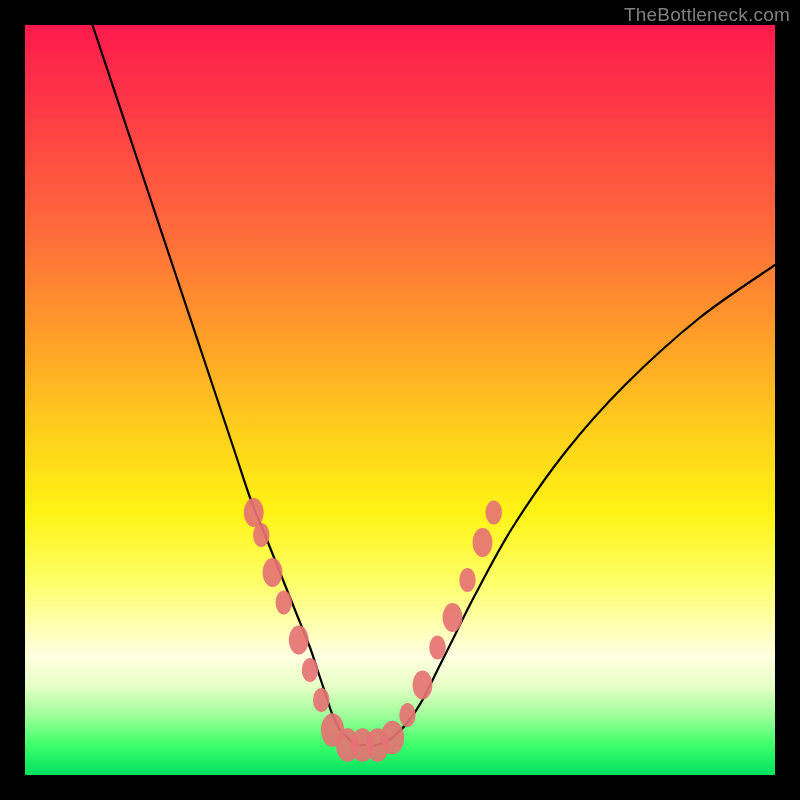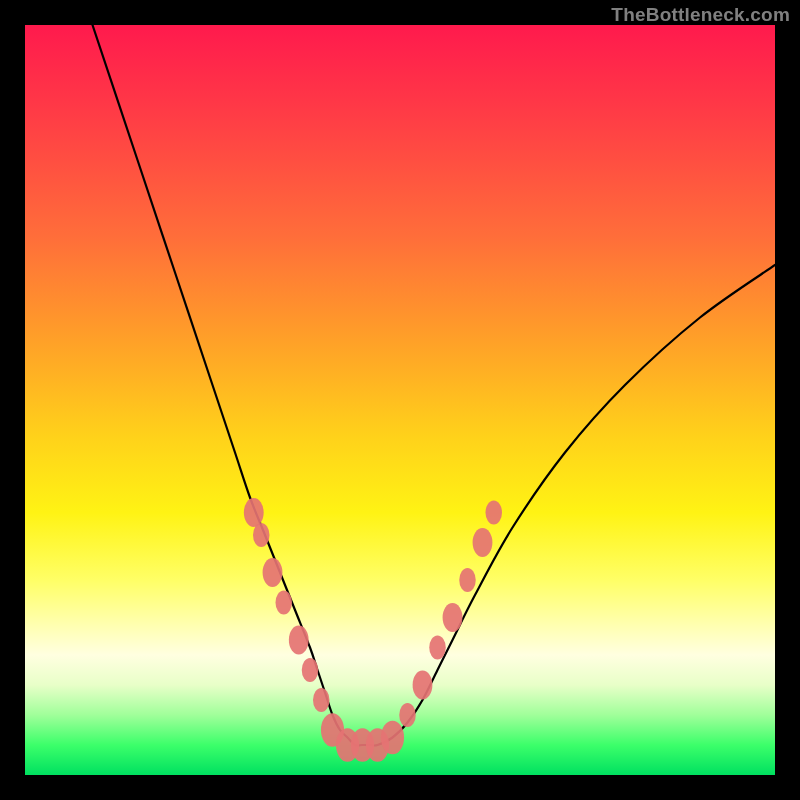--- a/index.html
+++ b/index.html
@@ -45,21 +45,21 @@
     top: 0;
     width: 750px;
     height: 750px;
   }
   .watermark {
     position: absolute;
     top: 4px;
     right: 10px;
     color: #808080;
     font-size: 19px;
-    font-weight: 700;
+    font-weight: 400;
     letter-spacing: 0.2px;
   }
 </style>
 </head>
 <body>
 
 <div class="frame">
 
   <div class="plot-area">
     <svg class="curve-svg" viewBox="0 0 750 750" preserveAspectRatio="none">

